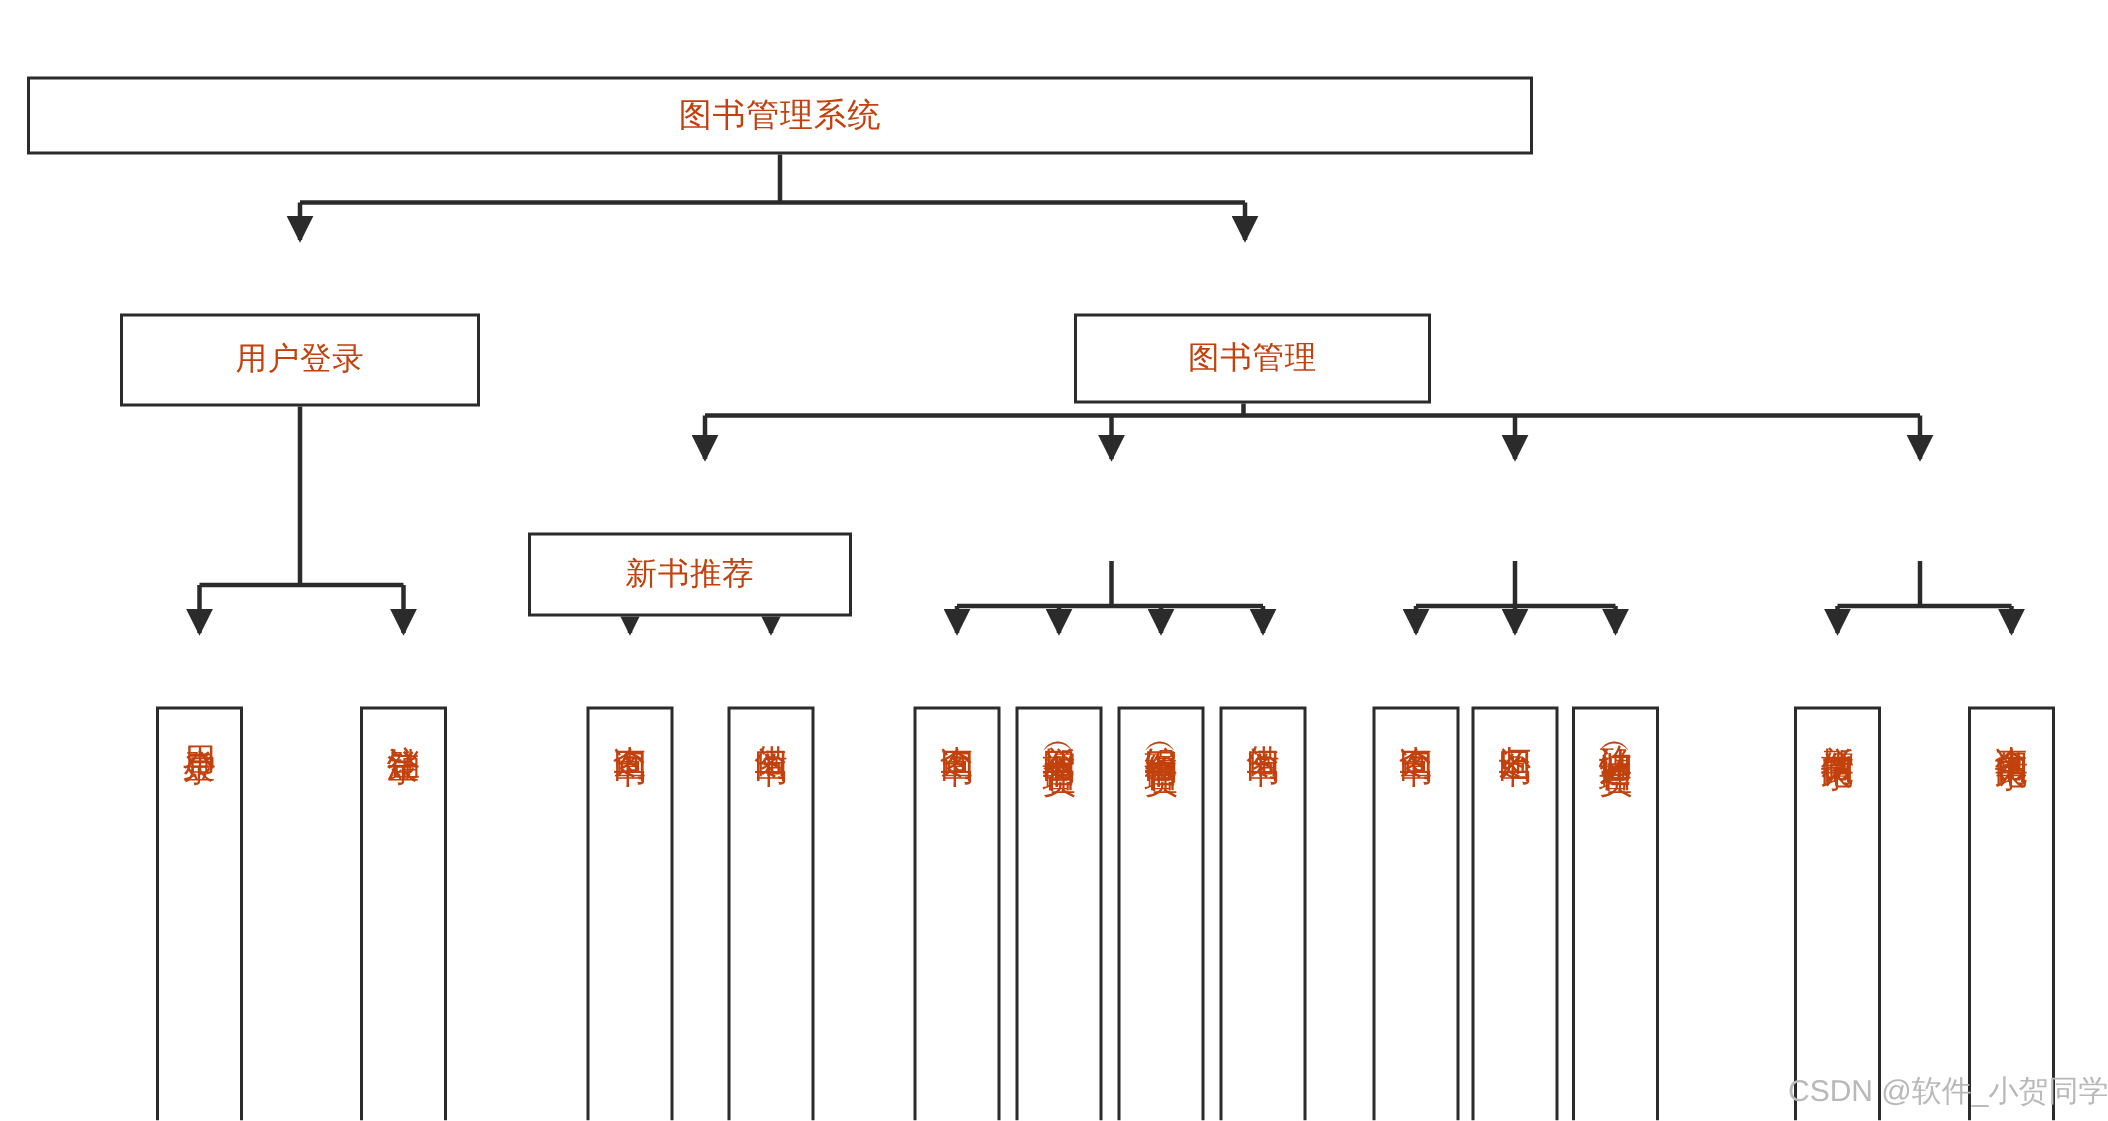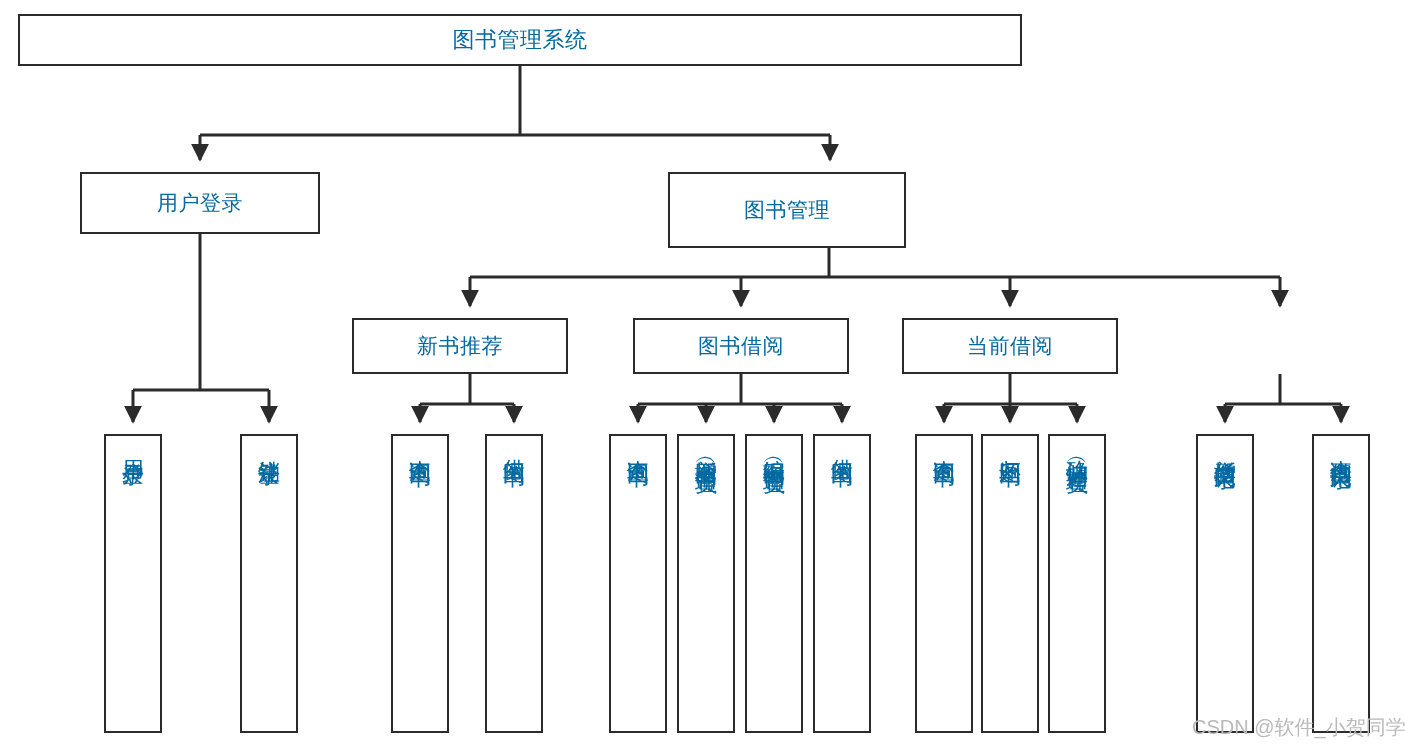--- a/index.html
+++ b/index.html
@@ -25,22 +25,23 @@
     height: 747px;
   }
   .node {
     position: absolute;
     box-sizing: border-box;
     border: 2px solid #2b2b2b;
     background: #ffffff;
     display: flex;
     align-items: center;
     justify-content: center;
-    color: #0369a1;
+    color: #c2410c;
     z-index: 2;
+    margin-top: 37px;
   }
   .node .lbl {
     display: block;
     line-height: 1.12;
     letter-spacing: 0.5px;
     white-space: nowrap;
   }
   .node.horiz .lbl {
     font-size: 21px;
   }
@@ -125,32 +126,26 @@
     </g>
   </svg>
 
   <div class="node root horiz" style="left:18px; top:14px; width:1004px; height:52px;">
     <span class="lbl">图书管理系统</span>
   </div>
 
   <div class="node horiz" style="left:80px; top:172px; width:240px; height:62px;">
     <span class="lbl">用户登录</span>
   </div>
-  <div class="node horiz" style="left:668px; top:172px; width:238px; height:76px;justify-content:center;">
+  <div class="node horiz" style="left:716px; top:172px; width:238px; height:60px;justify-content:center;">
     <span class="lbl">图书管理</span>
   </div>
 
   <div class="node horiz" style="left:352px; top:318px; width:216px; height:56px;">
     <span class="lbl">新书推荐</span>
-  </div>
-  <div class="node horiz" style="left:633px; top:318px; width:216px; height:56px;">
-    <span class="lbl">图书借阅</span>
-  </div>
-  <div class="node horiz" style="left:902px; top:318px; width:216px; height:56px;">
-    <span class="lbl">当前借阅</span>
   </div>
 
   <div class="node vert" style="left:104px; top:434px; width:58px; height:299px;">
     <span class="lbl">用户登录</span>
   </div>
   <div class="node vert" style="left:240px; top:434px; width:58px; height:299px;">
     <span class="lbl">注销登录</span>
   </div>
   <div class="node vert" style="left:391px; top:434px; width:58px; height:299px;">
     <span class="lbl">查询图书</span>

